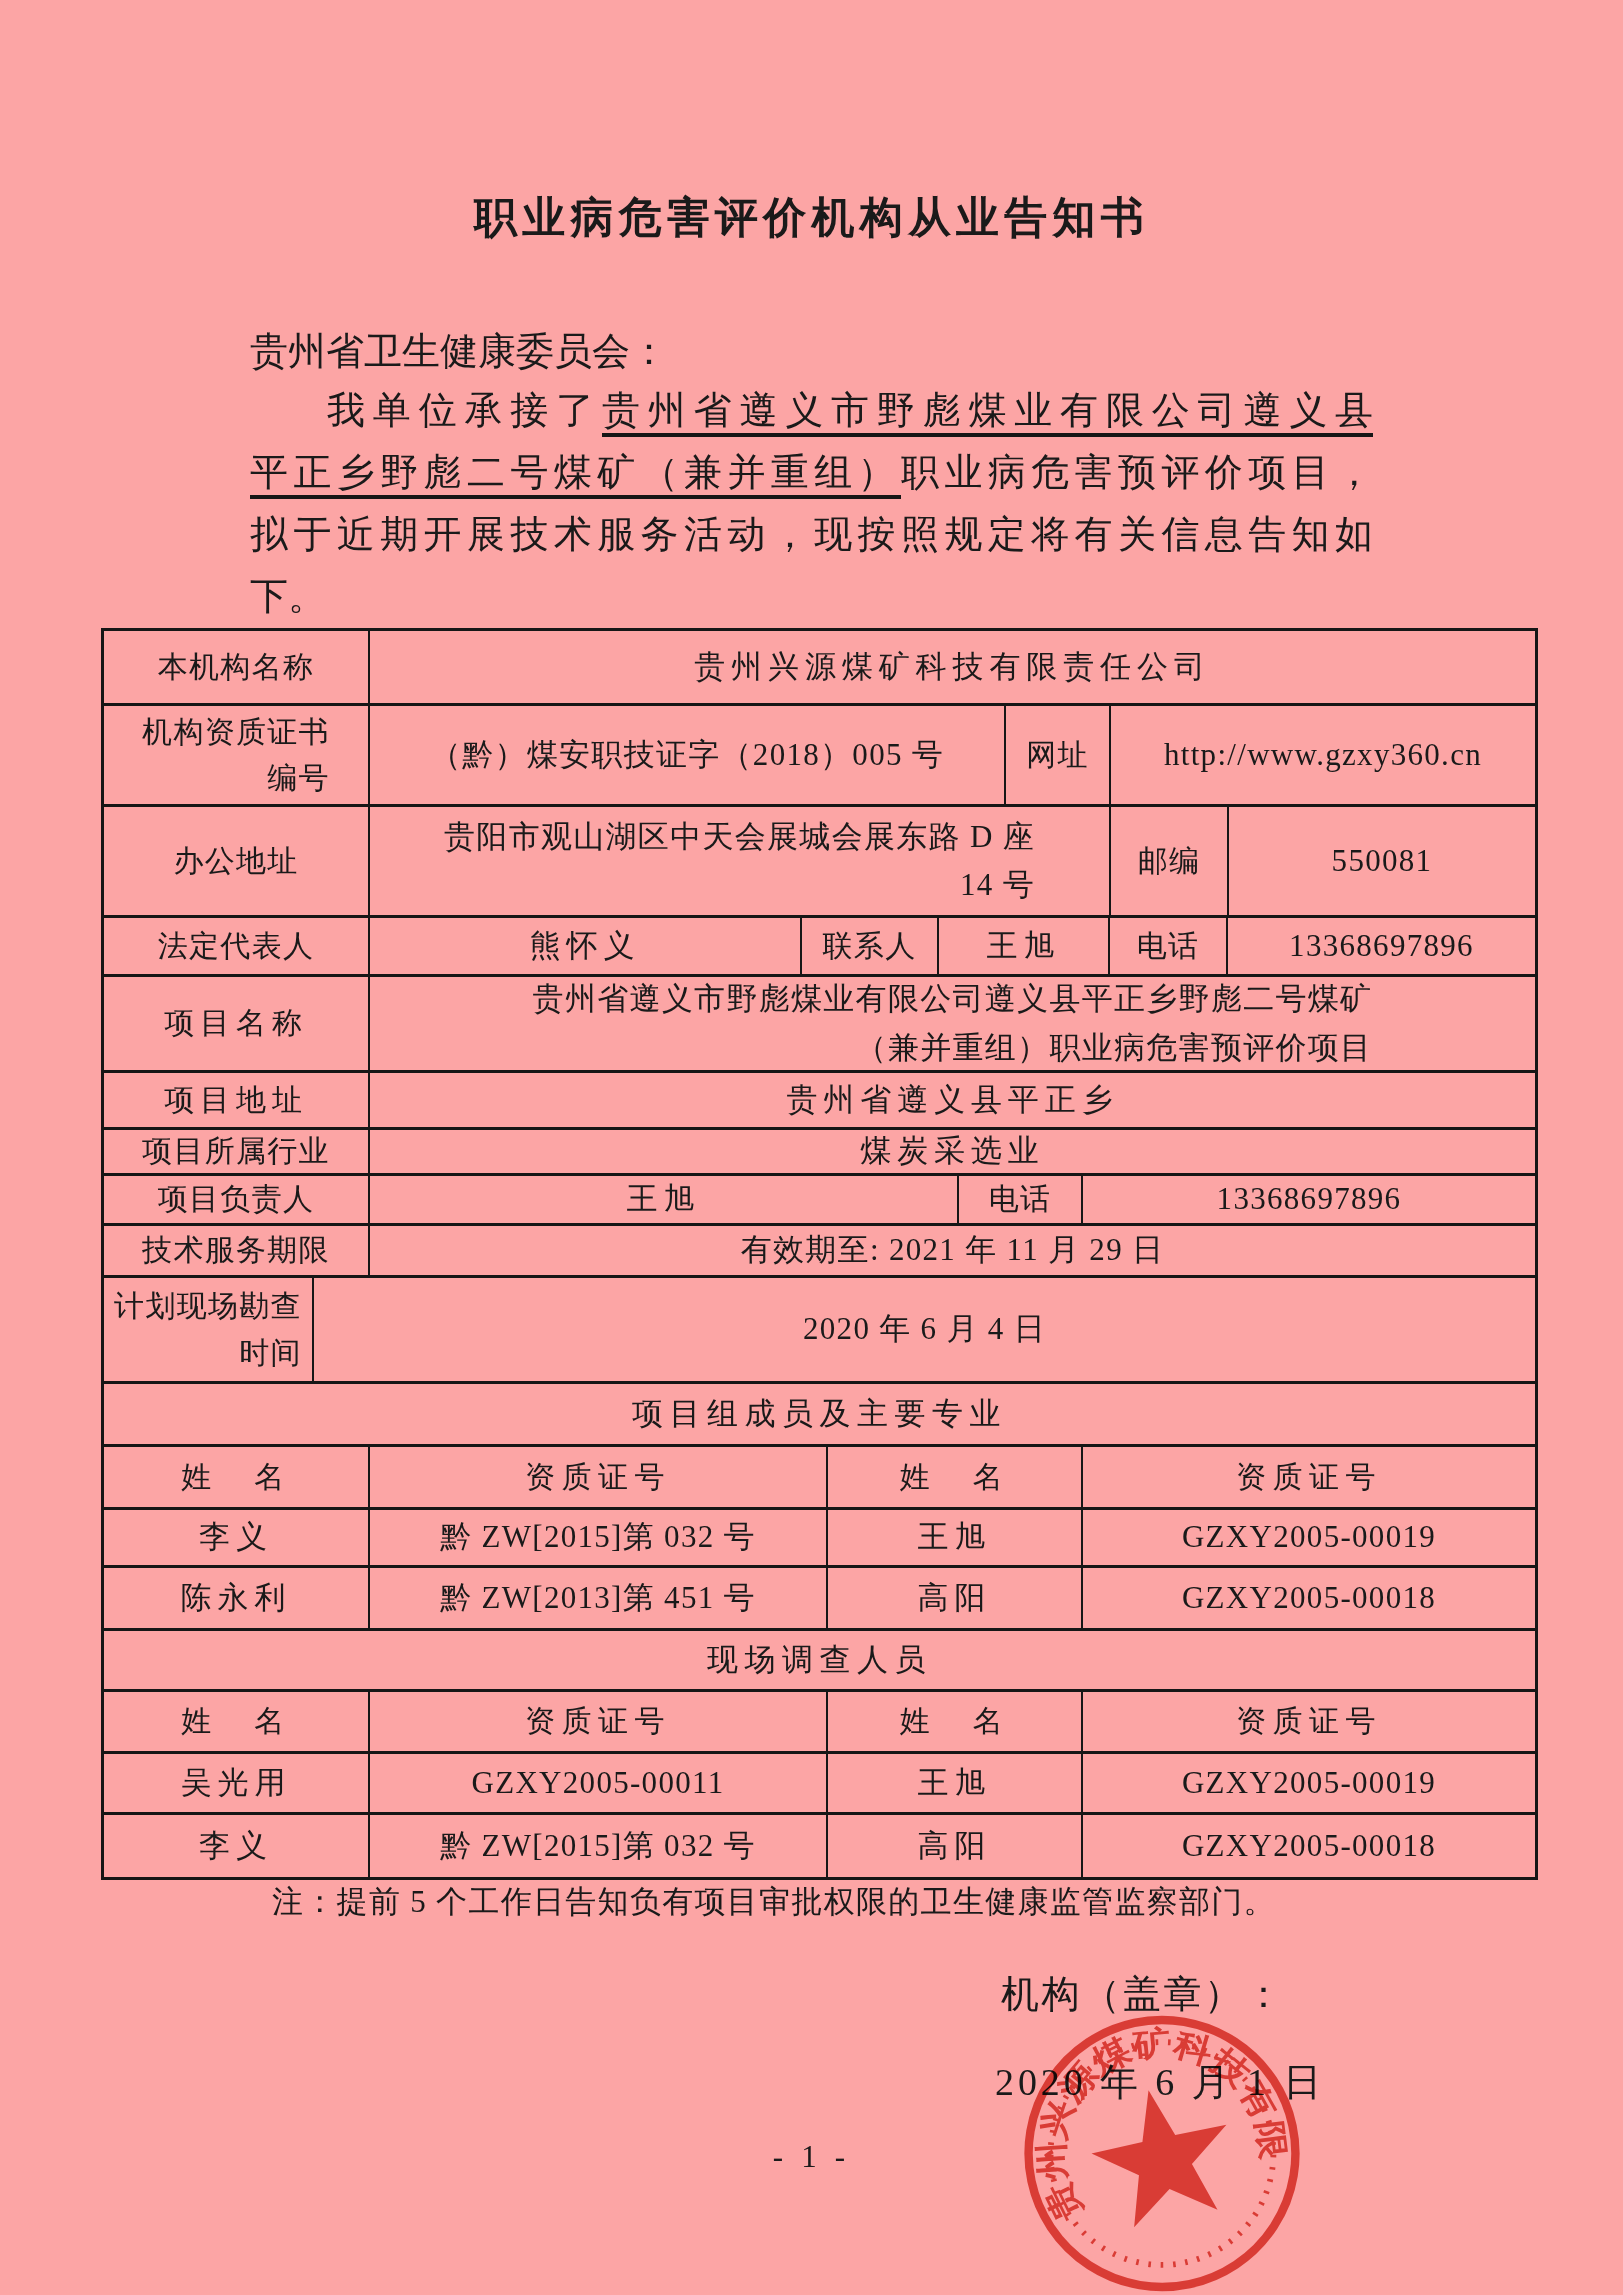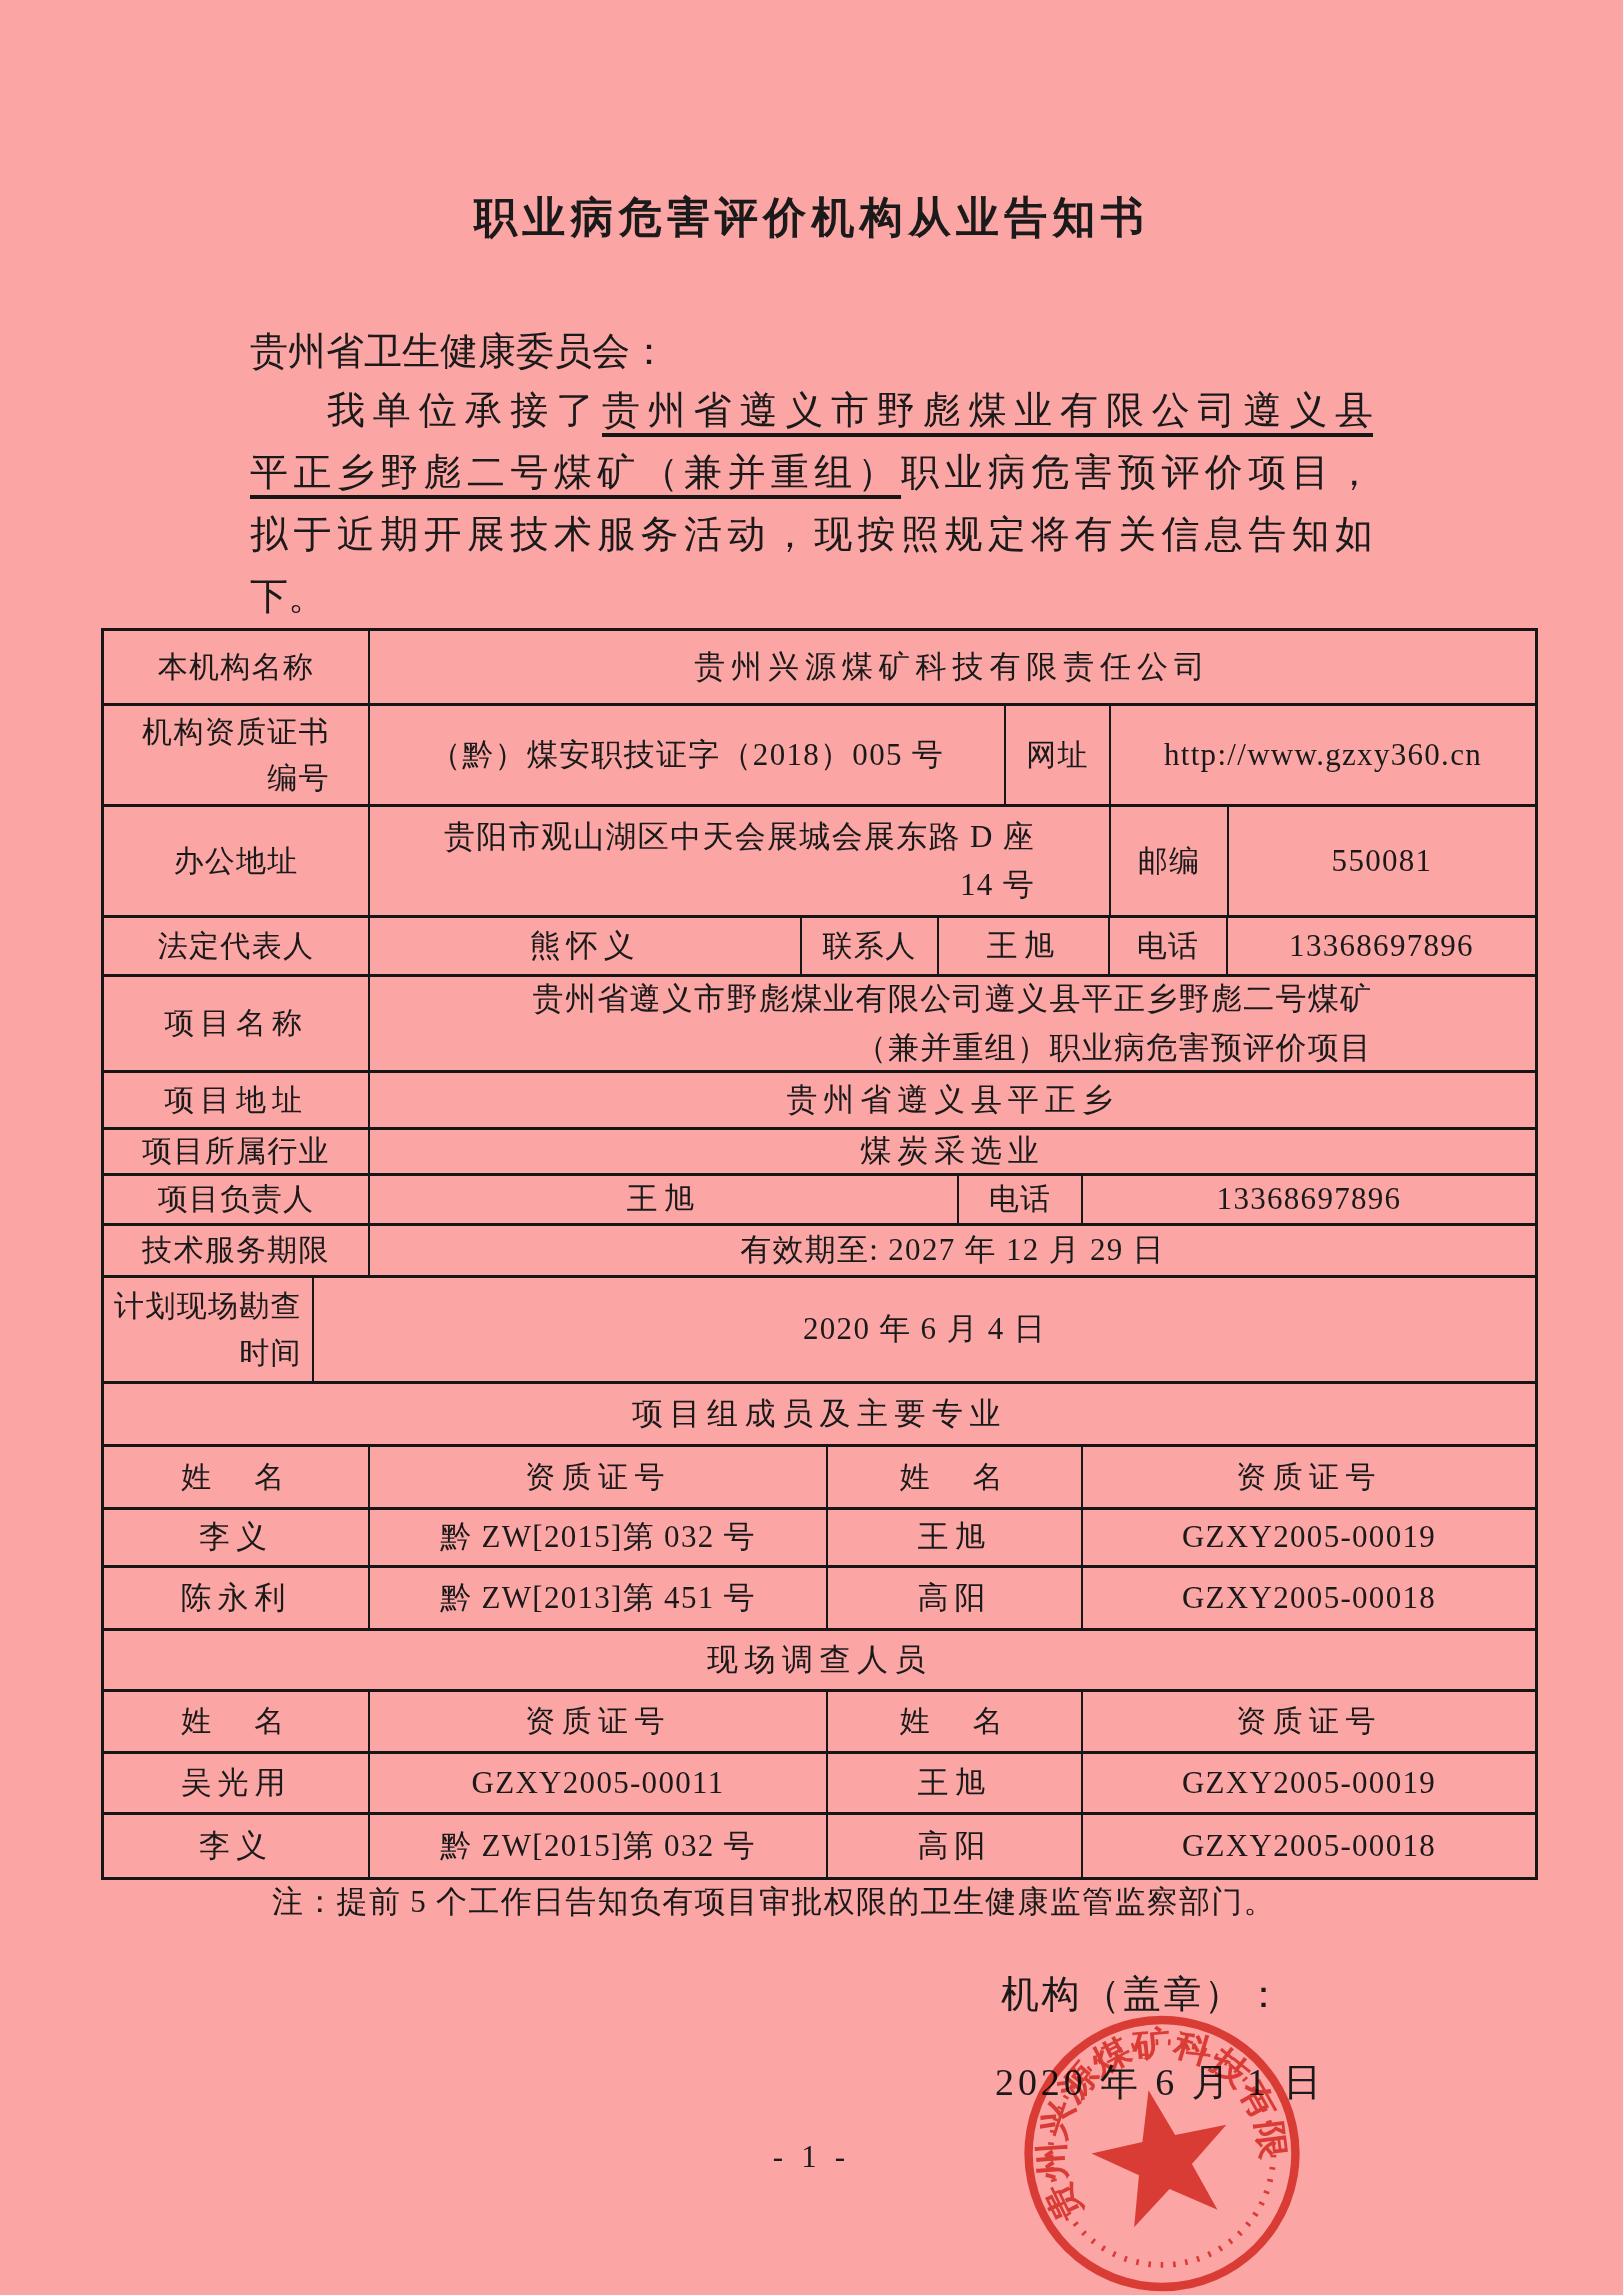--- a/index.html
+++ b/index.html
@@ -108,21 +108,21 @@
 
     <div class="tr" style="height:50px">
       <div class="td lab" style="width:266px">项目负责人</div>
       <div class="td sp" style="width:589px">王旭</div>
       <div class="td lab" style="width:124px">电话</div>
       <div class="td">13368697896</div>
     </div>
 
     <div class="tr" style="height:52px">
       <div class="td lab" style="width:266px">技术服务期限</div>
-      <div class="td">有效期至: 2027 年 12 月 29 日</div>
+      <div class="td">有效期至: 2021 年 11 月 29 日</div>
     </div>
 
     <div class="tr" style="height:106px">
       <div class="td lab" style="width:210px">计划现场勘查
 时间</div>
       <div class="td">2020 年 6 月 4 日</div>
     </div>
 
     <div class="tr" style="height:63px">
       <div class="td head">项目组成员及主要专业</div>

